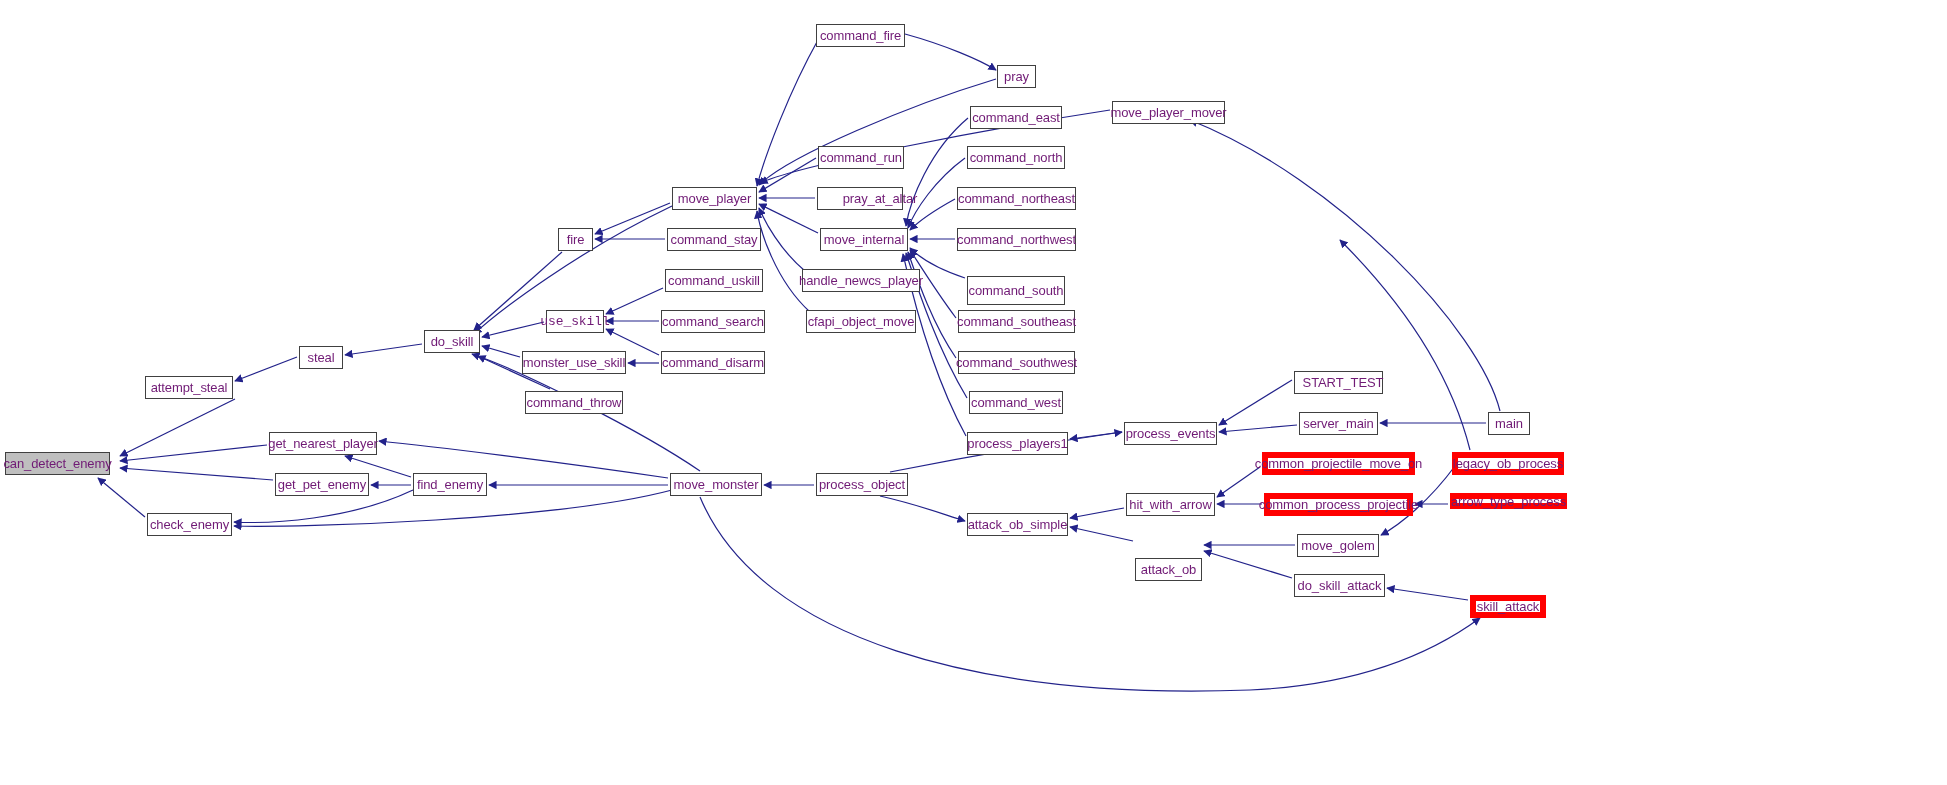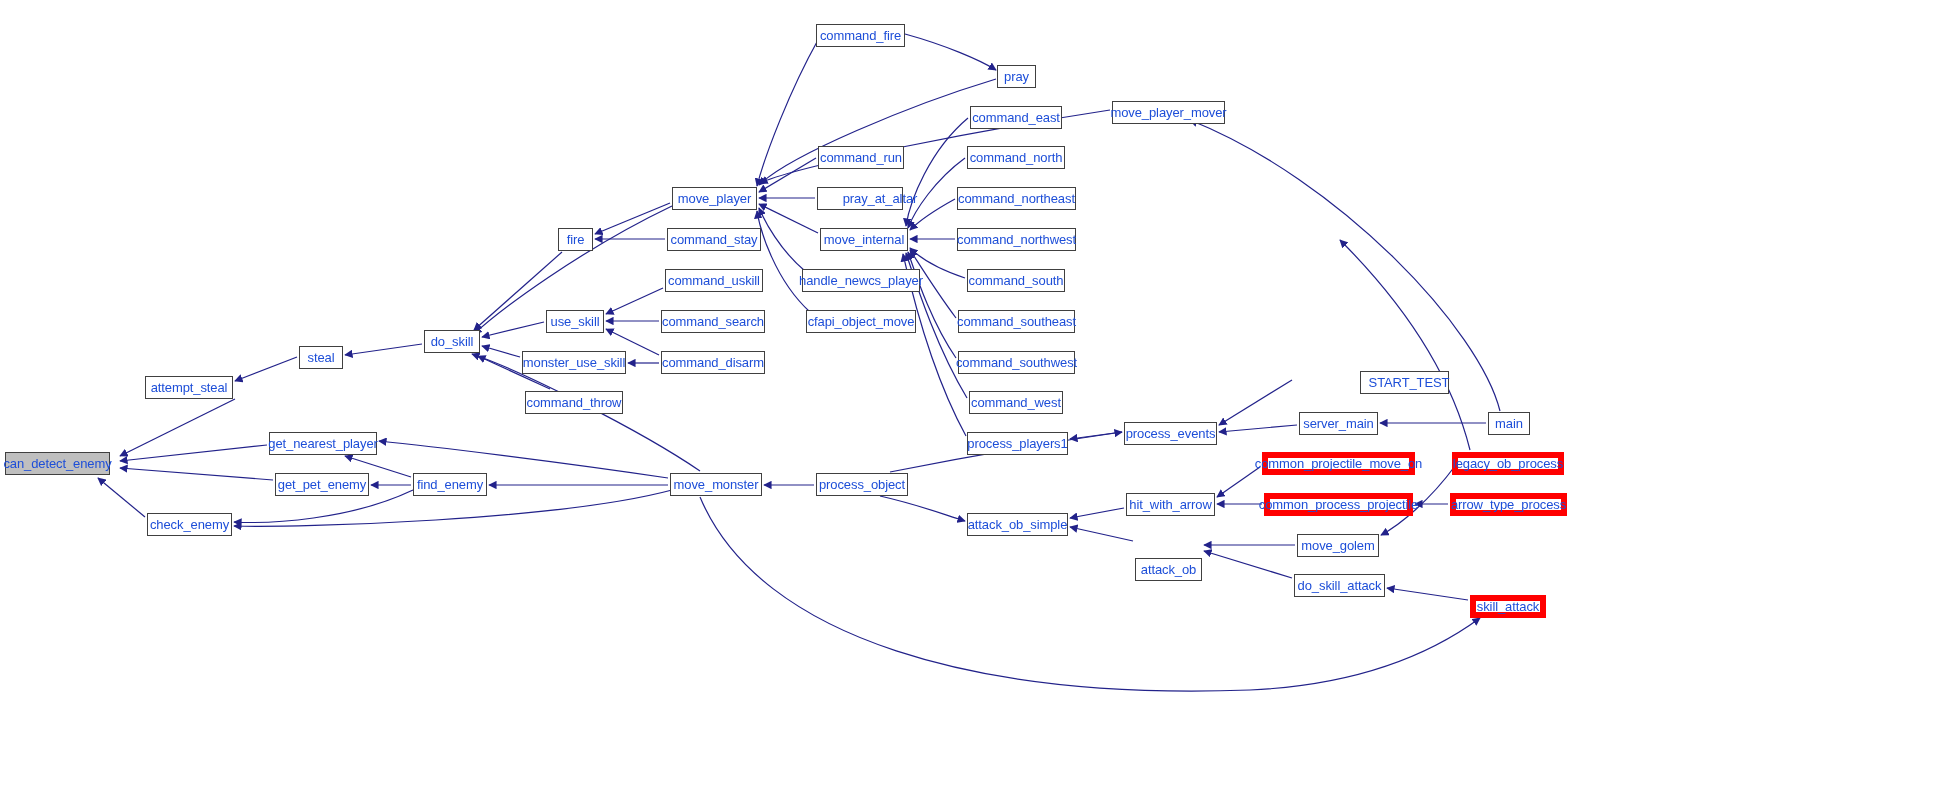--- a/index.html
+++ b/index.html
@@ -25,21 +25,21 @@
     pointer-events: none;
   }
   .gnode {
     position: absolute;
     box-sizing: border-box;
     display: flex;
     align-items: center;
     justify-content: center;
     background: #ffffff;
     border: 1px solid #404040;
-    color: #1d4ed8;
+    color: #701a75;
     font-size: 13px;
     line-height: 1;
     white-space: nowrap;
     letter-spacing: -0.1px;
     z-index: 5;
   }
   .gnode.root {
     background: #bfbfbf;
     border: 1px solid #404040;
   }
@@ -150,21 +150,21 @@
       </div>
       <div class="gnode" style="left: 424px; top: 330px; width: 56px; height: 23px; text-align: center;">
         <span class="nlabel">do_skill</span>
       </div>
       <div class="gnode" style="left: 525px; top: 391px; width: 98px; height: 23px;">
         <span class="nlabel">command_throw</span>
       </div>
       <div class="gnode" style="left: 522px; top: 351px; width: 104px; height: 23px;">
         <span class="nlabel">monster_use_skill</span>
       </div>
-      <div class="gnode" style="left: 546px; top: 310px; width: 58px; height: 23px;">
+      <div class="gnode" style="left: 546px; top: 310px; width: 58px; height: 23px; font-family: Liberation Mono, monospace;">
         <span class="nlabel">use_skill</span>
       </div>
       <div class="gnode" style="left: 558px; top: 228px; width: 35px; height: 23px;">
         <span class="nlabel">fire</span>
       </div>
       <div class="gnode" style="left: 661px; top: 351px; width: 104px; height: 23px;">
         <span class="nlabel">command_disarm</span>
       </div>
       <div class="gnode" style="left: 661px; top: 310px; width: 104px; height: 23px;">
         <span class="nlabel">command_search</span>
@@ -210,21 +210,21 @@
       </div>
       <div class="gnode" style="left: 969px; top: 391px; width: 94px; height: 23px;">
         <span class="nlabel">command_west</span>
       </div>
       <div class="gnode" style="left: 958px; top: 351px; width: 117px; height: 23px;">
         <span class="nlabel">command_southwest</span>
       </div>
       <div class="gnode" style="left: 958px; top: 310px; width: 117px; height: 23px;">
         <span class="nlabel">command_southeast</span>
       </div>
-      <div class="gnode" style="left: 967px; top: 269px; width: 98px; height: 23px;">
+      <div class="gnode" style="left: 967px; top: 276px; width: 98px; height: 29px;">
         <span class="nlabel">command_south</span>
       </div>
       <div class="gnode" style="left: 957px; top: 228px; width: 119px; height: 23px;">
         <span class="nlabel">command_northwest</span>
       </div>
       <div class="gnode" style="left: 957px; top: 187px; width: 119px; height: 23px;">
         <span class="nlabel">command_northeast</span>
       </div>
       <div class="gnode" style="left: 967px; top: 146px; width: 98px; height: 23px;">
         <span class="nlabel">command_north</span>
@@ -255,27 +255,27 @@
       </div>
       <div class="gnode red" style="left: 1264px; top: 493px; width: 149px; height: 23px; border-color: rgb(255, 0, 0);">
         <span class="nlabel">common_process_projectile</span>
       </div>
       <div class="gnode red" style="left: 1262px; top: 452px; width: 153px; height: 23px; border-color: rgb(255, 0, 0);">
         <span class="nlabel">common_projectile_move_on</span>
       </div>
       <div class="gnode" style="left: 1299px; top: 412px; width: 79px; height: 23px;">
         <span class="nlabel">server_main</span>
       </div>
-      <div class="gnode" style="left: 1360px; top: 371px; width: 89px; height: 23px; padding-left: 9px;">
+      <div class="gnode" style="left: 1294px; top: 371px; width: 89px; height: 23px; padding-left: 9px;">
         <span class="nlabel">START_TEST</span>
       </div>
       <div class="gnode red" style="left: 1470px; top: 595px; width: 76px; height: 23px; border-color: rgb(255, 0, 0);">
         <span class="nlabel">skill_attack</span>
       </div>
-      <div class="gnode red" style="left: 1450px; top: 493px; width: 117px; height: 23px; border-color: rgb(255, 0, 0);">
+      <div class="gnode red" style="left: 1450px; top: 493px; width: 117px; height: 16px; border-color: rgb(255, 0, 0);">
         <span class="nlabel">arrow_type_process</span>
       </div>
       <div class="gnode red" style="left: 1452px; top: 452px; width: 112px; height: 23px; border-color: rgb(255, 0, 0);">
         <span class="nlabel">legacy_ob_process</span>
       </div>
       <div class="gnode" style="left: 1488px; top: 412px; width: 42px; height: 23px;">
         <span class="nlabel">main</span>
       </div>
     </div>
 </div>

